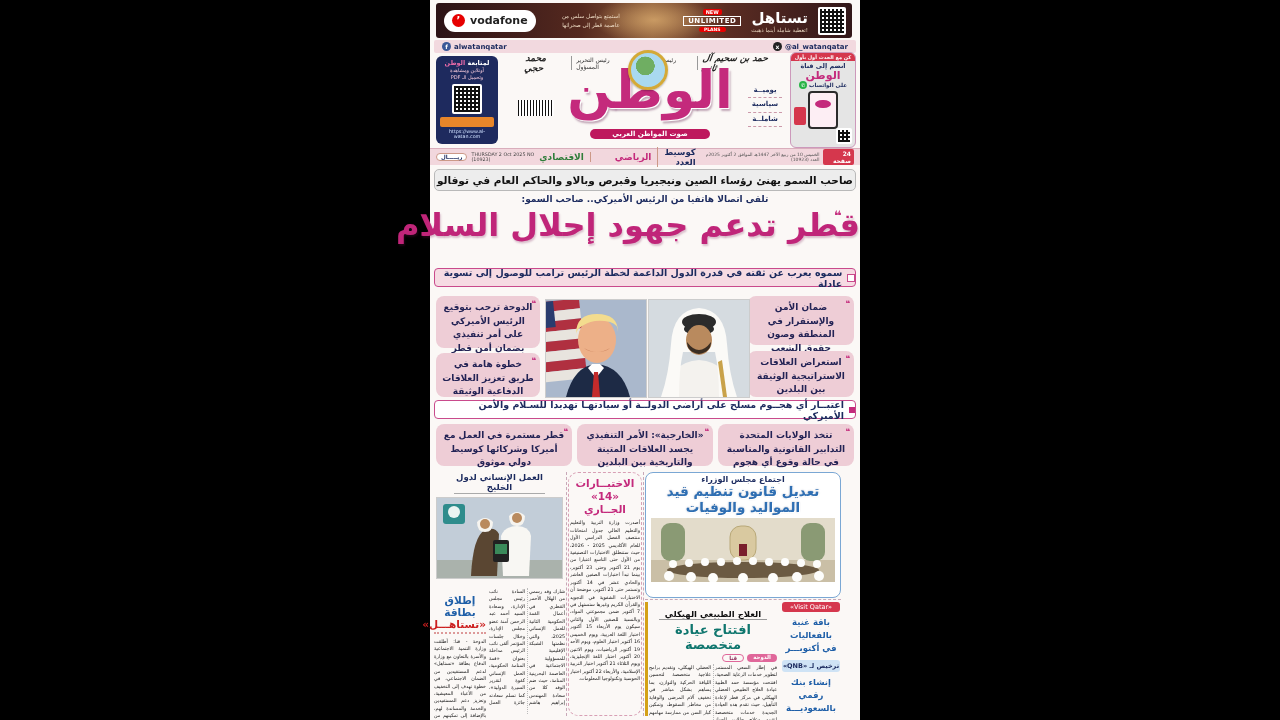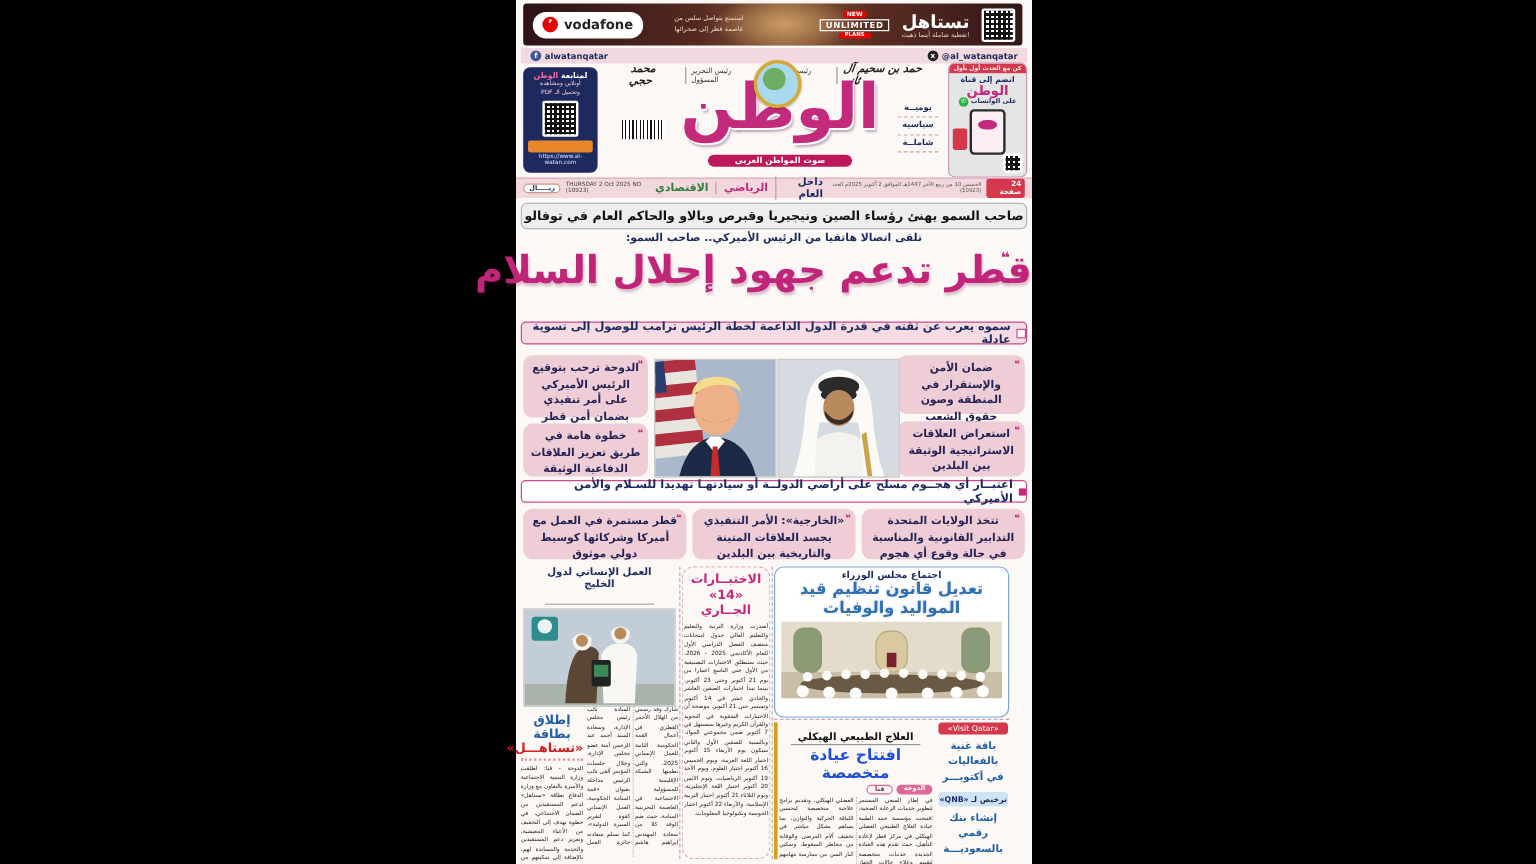--- a/index.html
+++ b/index.html
@@ -82,21 +82,21 @@
   .promoR .redb{position:absolute;left:3px;bottom:22px;width:12px;height:18px;background:#d5374d;border-radius:2px;}
 
   
   .infobar{left:0;top:148px;width:430px;height:17px;background:#f2d7dd;border-top:1px solid #d9aebc;
       display:flex;align-items:center;justify-content:space-between;padding:0 6px;box-sizing:border-box;}
   .info-left{display:flex;align-items:center;gap:4px;}
   .price{background:#fff;border:1px solid #c98;border-radius:6px;color:#1b2a5e;font-size:5.5px;font-weight:bold;padding:0 4px;}
   .date-en{font-size:4.8px;color:#444;}
   .info-mid{display:flex;align-items:center;gap:6px;direction:rtl;}
   .inside{color:#1b2a5e;font-size:8.5px;font-weight:900;border-left:1px solid #c98;padding-left:6px;}
-  .sports{color:#c42a7c;font-size:9px;font-weight:900;border-left:1px solid #c98;padding-left:6px;}
+  .sports{color:#c42a7c;font-size:9px;font-weight:900;border-left:1px solid #c98;padding-left:24px;}
   .econ{color:#2f7d3a;font-size:9px;font-weight:900;}
   .info-right{display:flex;align-items:center;gap:4px;direction:rtl;}
   .pages{background:#d5374d;color:#fff;font-size:6px;font-weight:bold;border-radius:2px;padding:1px 3px;}
   .date-ar{font-size:4.5px;color:#555;}
 
   
   .topstory{left:4px;top:169px;width:422px;height:22px;background:#ededed;border:1px solid #b9b9b9;
       border-radius:5px;box-sizing:border-box;display:flex;align-items:center;justify-content:center;
       font-size:10.5px;font-weight:900;color:#111;}
   .leadin{left:0;top:194px;width:430px;text-align:center;font-size:9px;font-weight:bold;color:#1b2a5e;}
@@ -122,36 +122,36 @@
   .vdash{border-left:1px dashed #c8a8b8;}
   .hdash{border-top:1px dashed #c8a8b8;}
   .cab{left:215px;top:472px;width:196px;height:126px;background:#fff;border:1px solid #7aa7d4;
       border-radius:8px;box-sizing:border-box;text-align:center;overflow:hidden;}
   .cab .k{font-size:8px;font-weight:bold;color:#1b2a5e;margin-top:2px;}
   .cab .h{font-size:13.5px;font-weight:900;color:#2f6fb3;line-height:1.15;
       text-shadow:1px 1px 0 #fff,0 0 2px rgba(20,40,90,.4);}
   .clinic{left:219px;top:602px;width:128px;height:114px;text-align:center;direction:rtl;}
   .yellowrule{left:215px;top:602px;width:3px;height:114px;background:#d4a017;}
   .clinic .k{font-size:8.5px;font-weight:900;color:#111;border-bottom:1px solid #999;display:inline-block;padding:0 6px;}
-  .clinic .h{font-size:13px;font-weight:900;color:#1d4ed8;margin-top:1px;}
+  .clinic .h{font-size:13px;font-weight:900;color:#0f766e;margin-top:1px;}
   .tags{display:flex;justify-content:flex-start;gap:3px;margin:2px 0;direction:rtl;}
   .tag1{background:#e0679a;color:#fff;font-size:5.5px;font-weight:bold;border-radius:6px;padding:0 6px;}
   .tag2{border:1px solid #e0679a;color:#90305e;font-size:5.5px;font-weight:bold;border-radius:6px;padding:0 6px;}
   .tiny{font-size:4.8px;line-height:1.55;color:#222;text-align:justify;direction:rtl;}
   .cols2{column-count:2;column-gap:4px;column-rule:1px dotted #bbb;}
   .sidebar{left:352px;top:602px;width:58px;height:114px;text-align:center;direction:rtl;}
   .visit{background:#d5374d;color:#fff;font-size:6.5px;font-weight:normal;border-radius:3px;padding:1px 0;}
   .sb-blue{color:#1f5fa8;font-size:8.5px;font-weight:900;line-height:1.5;margin-top:4px;}
   .qnbstrip{background:#cfe3f5;color:#1b2a5e;font-size:6.5px;font-weight:bold;border-radius:3px;padding:2px 0;margin-top:6px;}
   .exams{left:138px;top:472px;width:74px;height:244px;border:1px dashed #d8a0b5;border-radius:10px;
       box-sizing:border-box;padding:4px 1px;text-align:center;}
   .exams .h{color:#c42a7c;font-size:10.5px;font-weight:900;line-height:1.25;}
   .cres{left:4px;top:472px;width:131px;height:244px;}
   .cres .k{font-size:8.5px;font-weight:bold;color:#1b2a5e;text-align:center;border-bottom:1px solid #aaa;
-      display:block;width:70%;margin:0 auto;padding-bottom:11px;}
+      display:block;width:70%;margin:0 auto;padding-bottom:1px;}
   .cres .h{font-size:12.5px;font-weight:900;text-align:center;margin-top:2px;direction:rtl;}
   .cres .h .red{color:#cc1f1f;} .cres .h .blk{color:#111;}
   .tast .h1{color:#1f5fa8;font-size:10.5px;font-weight:900;text-align:center;}
   .tast .h2{color:#cc1f1f;font-size:10.5px;font-weight:900;text-align:center;border-bottom:2px dotted #d99;padding-bottom:2px;}
 </style>
 </head>
 <body>
 
 <div class="canvas">
 <div class="page rtl">
@@ -237,21 +237,21 @@
     <div class="redb"></div>
     <div class="qr"></div>
   </div>
 
   <div class="abs infobar" dir="ltr">
     <div class="info-left">
       <span class="price">ريـــــال</span>
       <span class="date-en">THURSDAY 2 Oct 2025 NO (10923)</span>
     </div>
     <div class="info-mid">
-      <span class="inside">داخل العام</span>
+      <span class="inside">كوسيط العدد</span>
       <span class="sports">الرياضي</span>
       <span class="econ">الاقتصادي</span>
     </div>
     <div class="info-right">
       <span class="pages">24 صفحة</span>
       <span class="date-ar">الخميس 10 من ربيع الآخر 1447هـ الموافق 2 أكتوبر 2025م العدد (10923)</span>
     </div>
   </div>
 
   <div class="abs topstory nowrap">صاحب السمو يهنئ رؤساء الصين ونيجيريا وقبرص وبالاو والحاكم العام في توفالو</div>

